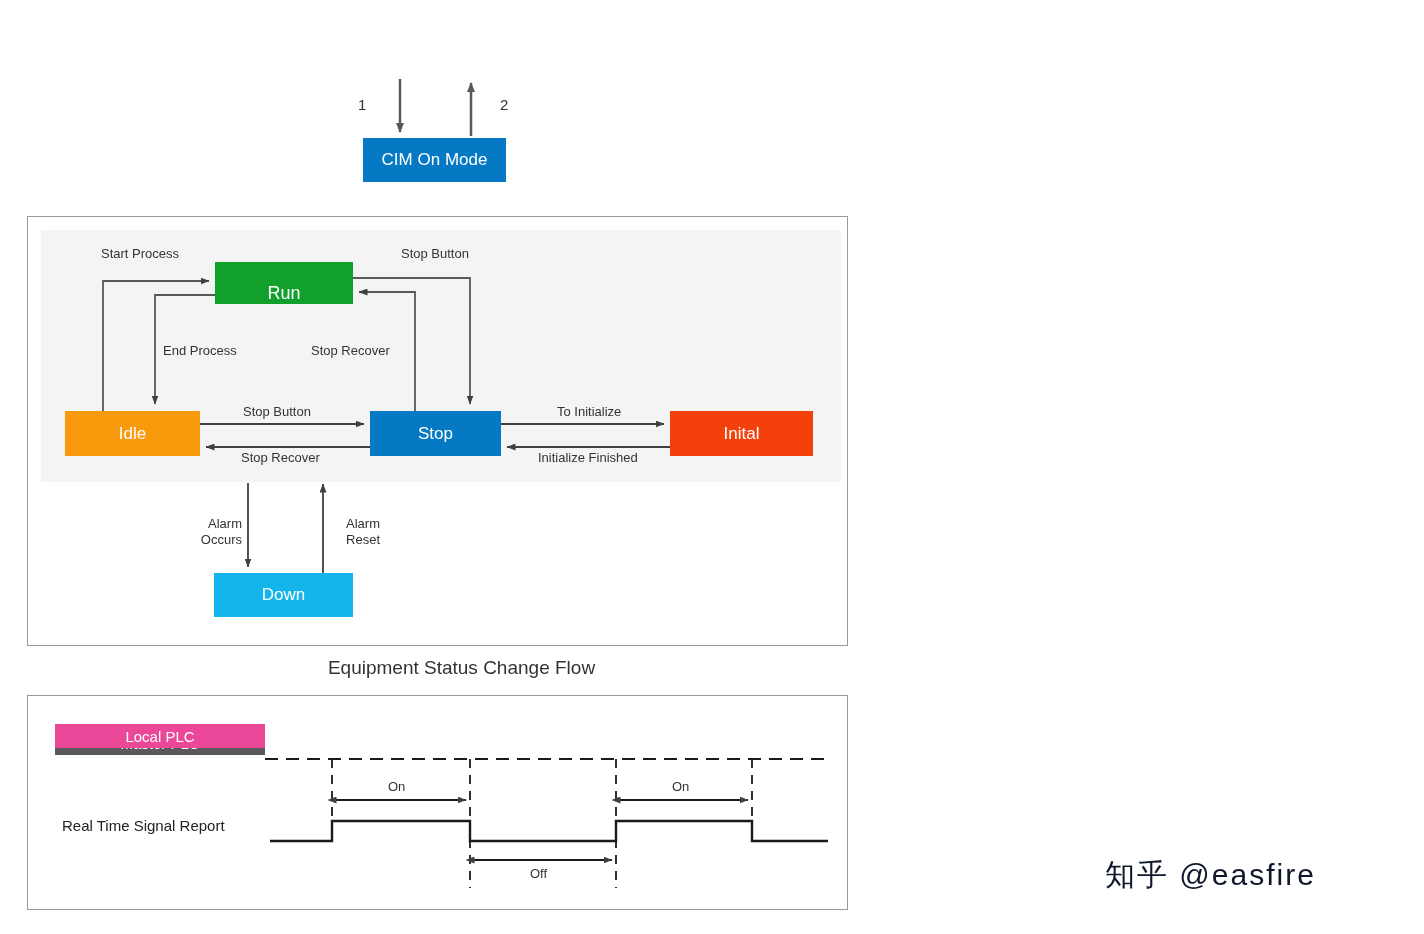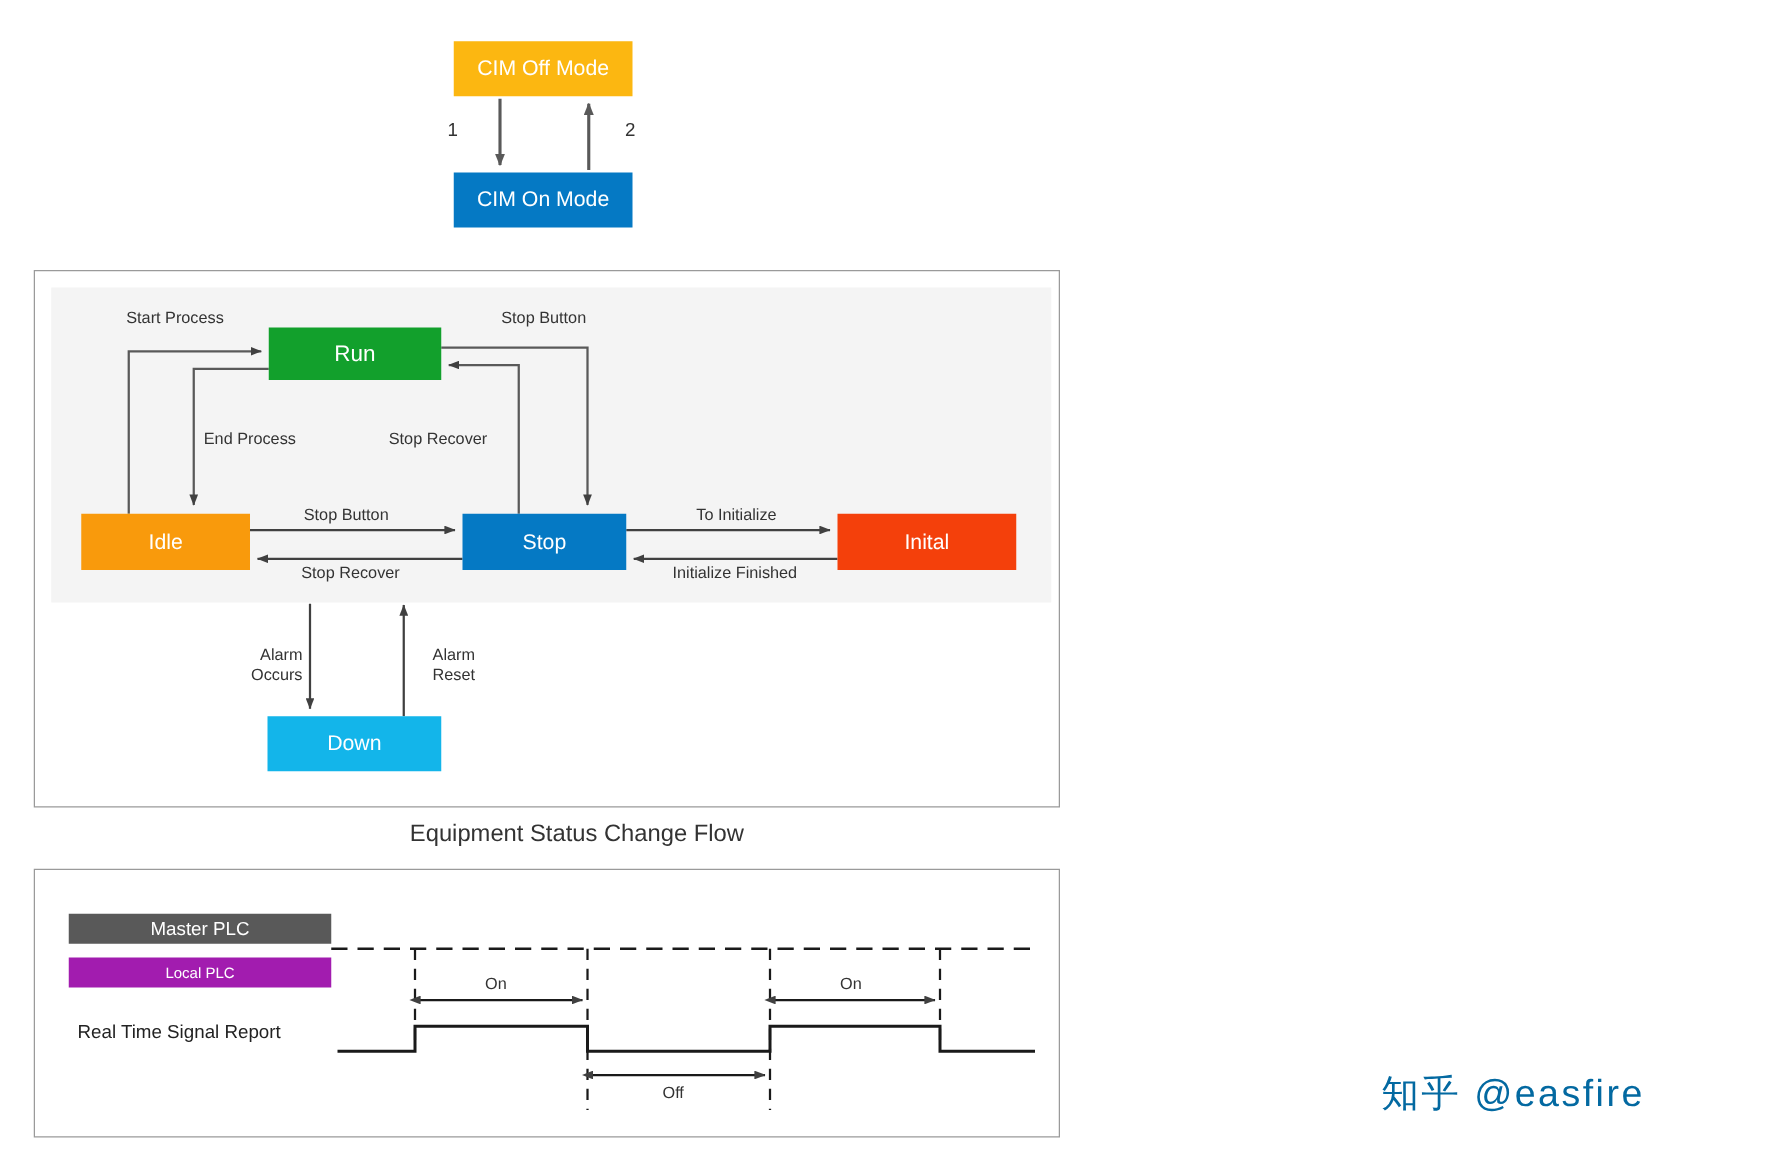--- a/index.html
+++ b/index.html
@@ -66,72 +66,69 @@
   }
   #caption-flow {
     position: absolute;
     left: 0; top: 657px; width: 875px;
     text-align: center;
     font-size: 19px;
     color: #333333;
     margin-left: 24px;
   }
 
-  #box-run   { left: 215px; top: 262px; width: 138px; height: 42px; background: #12a02c; font-size: 18px; }
+  #box-run   { left: 215px; top: 262px; width: 138px; height: 42px; background: #12a02c; font-size: 18px; align-items: flex-end; }
   #box-idle  { left: 65px;  top: 411px; width: 135px; height: 45px; background: #f99a0c; font-size: 17px; justify-content: center; }
   #box-stop  { left: 370px; top: 411px; width: 131px; height: 45px; background: #0579c4; font-size: 17px; }
   #box-inital{ left: 670px; top: 411px; width: 143px; height: 45px; background: #f4400b; font-size: 17px; }
   #box-down  { left: 214px; top: 573px; width: 139px; height: 44px; background: #13b5ea; font-size: 17px; }
 
   
   #timing-frame {
     position: absolute;
     left: 27px; top: 695px; width: 821px; height: 215px;
     border: 1px solid #9a9a9a;
     background: #ffffff;
     box-sizing: border-box;
   }
   #master-plc {
     left: 55px; top: 731px; width: 210px; height: 24px;
     background: #595959; font-size: 15px;
   }
   #local-plc {
-    left: 55px; top: 766px; width: 210px; height: 24px;
-    background: #a21caf; font-size: 12px;
+    left: 55px; top: 724px; width: 210px; height: 24px;
+    background: #ec4899; font-size: 15px;
   }
   #rtsr-label {
     position: absolute;
     left: 62px; top: 817px;
     font-size: 15px; color: #222;
   }
   .sig-on-lbl, .sig-off-lbl {
     position: absolute;
     font-size: 13px;
     color: #333;
   }
 
   
   #watermark {
     position: absolute;
     left: 1105px; top: 855px;
     font-size: 30px;
-    color: #0369a1;
+    color: #0f172a;
     letter-spacing: 2px;
     white-space: pre;
   }
   svg { position: absolute; left: 0; top: 0; overflow: visible; }
 </style>
 </head>
 <body>
 
 <div class="canvas">
 
-  <div class="box" id="cim-off">
-    <span>CIM Off Mode</span>
-  </div>
   <div class="box" id="cim-on">
     <span>CIM On Mode</span>
   </div>
   <div class="lbl" id="cim-num-1">1</div>
   <div class="lbl" id="cim-num-2">2</div>
 
   <svg width="1424" height="934">
     <defs>
       <marker id="arrow" markerWidth="10" markerHeight="8" refX="9" refY="4" orient="auto" markerUnits="userSpaceOnUse">
         <path d="M0,0 L10,4 L0,8 z" fill="#595959"></path>

